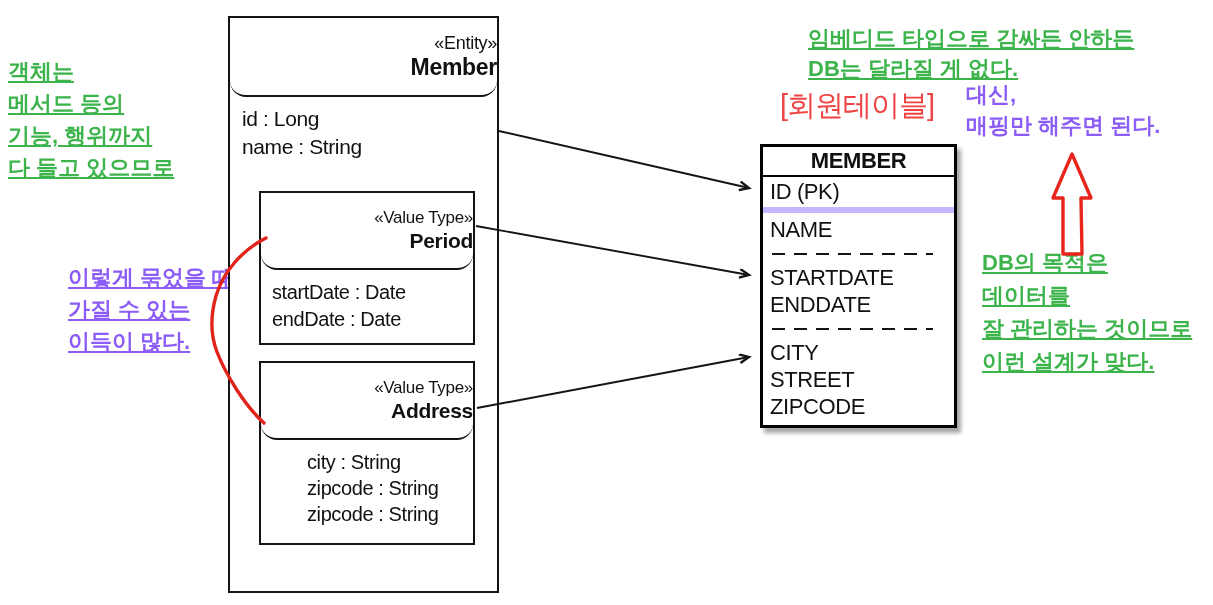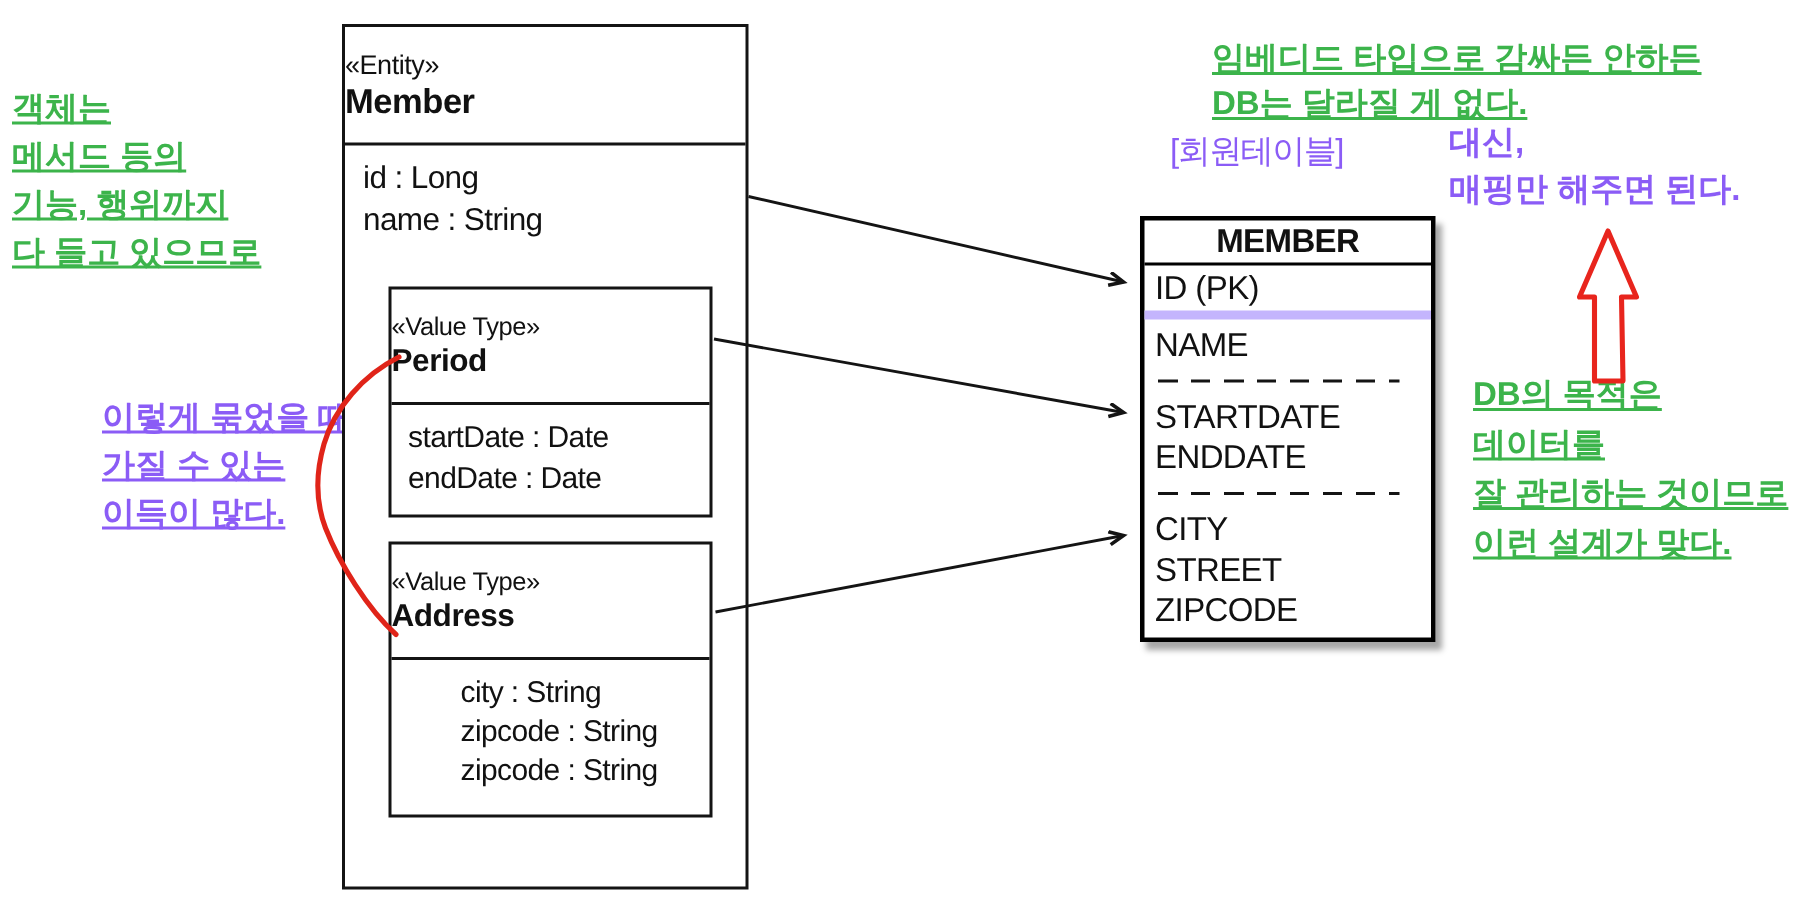--- a/index.html
+++ b/index.html
@@ -8,21 +8,21 @@
     font-family:"Liberation Sans","DejaVu Sans",sans-serif;color:#111;
   }
   .abs{position:absolute;}
   
   .note{font-weight:700;white-space:nowrap;}
   .note.green{color:#3cb44b;text-decoration:underline;}
   .note.red{color:#8b5cf6;}
   .note div{white-space:nowrap;}
   
   .uml-box{position:absolute;background:#fff;border:2px solid #141414;box-sizing:border-box;}
-  .uml-hdr{box-sizing:border-box;border-bottom:2px solid #141414;text-align:left;}
+  .uml-hdr{box-sizing:border-box;border-bottom:2px solid #141414;text-align:right;border-radius:16px;}
   .stereotype{font-size:18px;line-height:21px;letter-spacing:-0.3px;}
   .uml-name{font-size:23px;line-height:27px;font-weight:700;letter-spacing:-0.3px;}
   .uml-attrs{padding:8px 12px;font-size:21px;line-height:28px;letter-spacing:-0.4px;}
   .uml-box.small .stereotype{font-size:17px;line-height:20px;}
   .uml-box.small .uml-name{font-size:21px;line-height:25px;}
   .uml-box.small .uml-attrs{padding:9px 11px;font-size:20px;line-height:27px;}
   
   #db-table{
     position:absolute;left:760px;top:144px;width:197px;height:284px;
     background:#fff;border:3px solid #000;box-sizing:border-box;
@@ -37,21 +37,21 @@
   .dash-divider{height:2px;margin:10px 14px 9px 2px;
     background:repeating-linear-gradient(90deg,#141414 0 13px,transparent 13px 22px);}
   
   #overlay{position:absolute;left:0;top:0;pointer-events:none;}
   
   #note-left-green{left:8px;top:56px;font-size:22px;line-height:32px;}
   #note-left-red{left:68px;top:262px;font-size:22px;line-height:32px;text-decoration:underline;}
   #note-top-green{left:808px;top:24px;font-size:22px;line-height:30px;}
   #note-mid-red{left:966px;top:79px;font-size:22px;line-height:31px;}
   #note-right-green{left:982px;top:246px;font-size:22px;line-height:33px;}
-  #table-label{left:780px;top:86px;font-size:22px;letter-spacing:-1px;color:#8b5cf6;white-space:nowrap;}
+  #table-label{left:780px;top:86px;font-size:29px;letter-spacing:-1px;color:#ef4444;white-space:nowrap;}
 </style>
 </head>
 <body>
 
 <div id="canvas">
 
   <div class="abs note green" id="note-left-green">
     <div>객체는</div>
     <div>메서드 등의</div>
     <div>기능, 행위까지</div>

